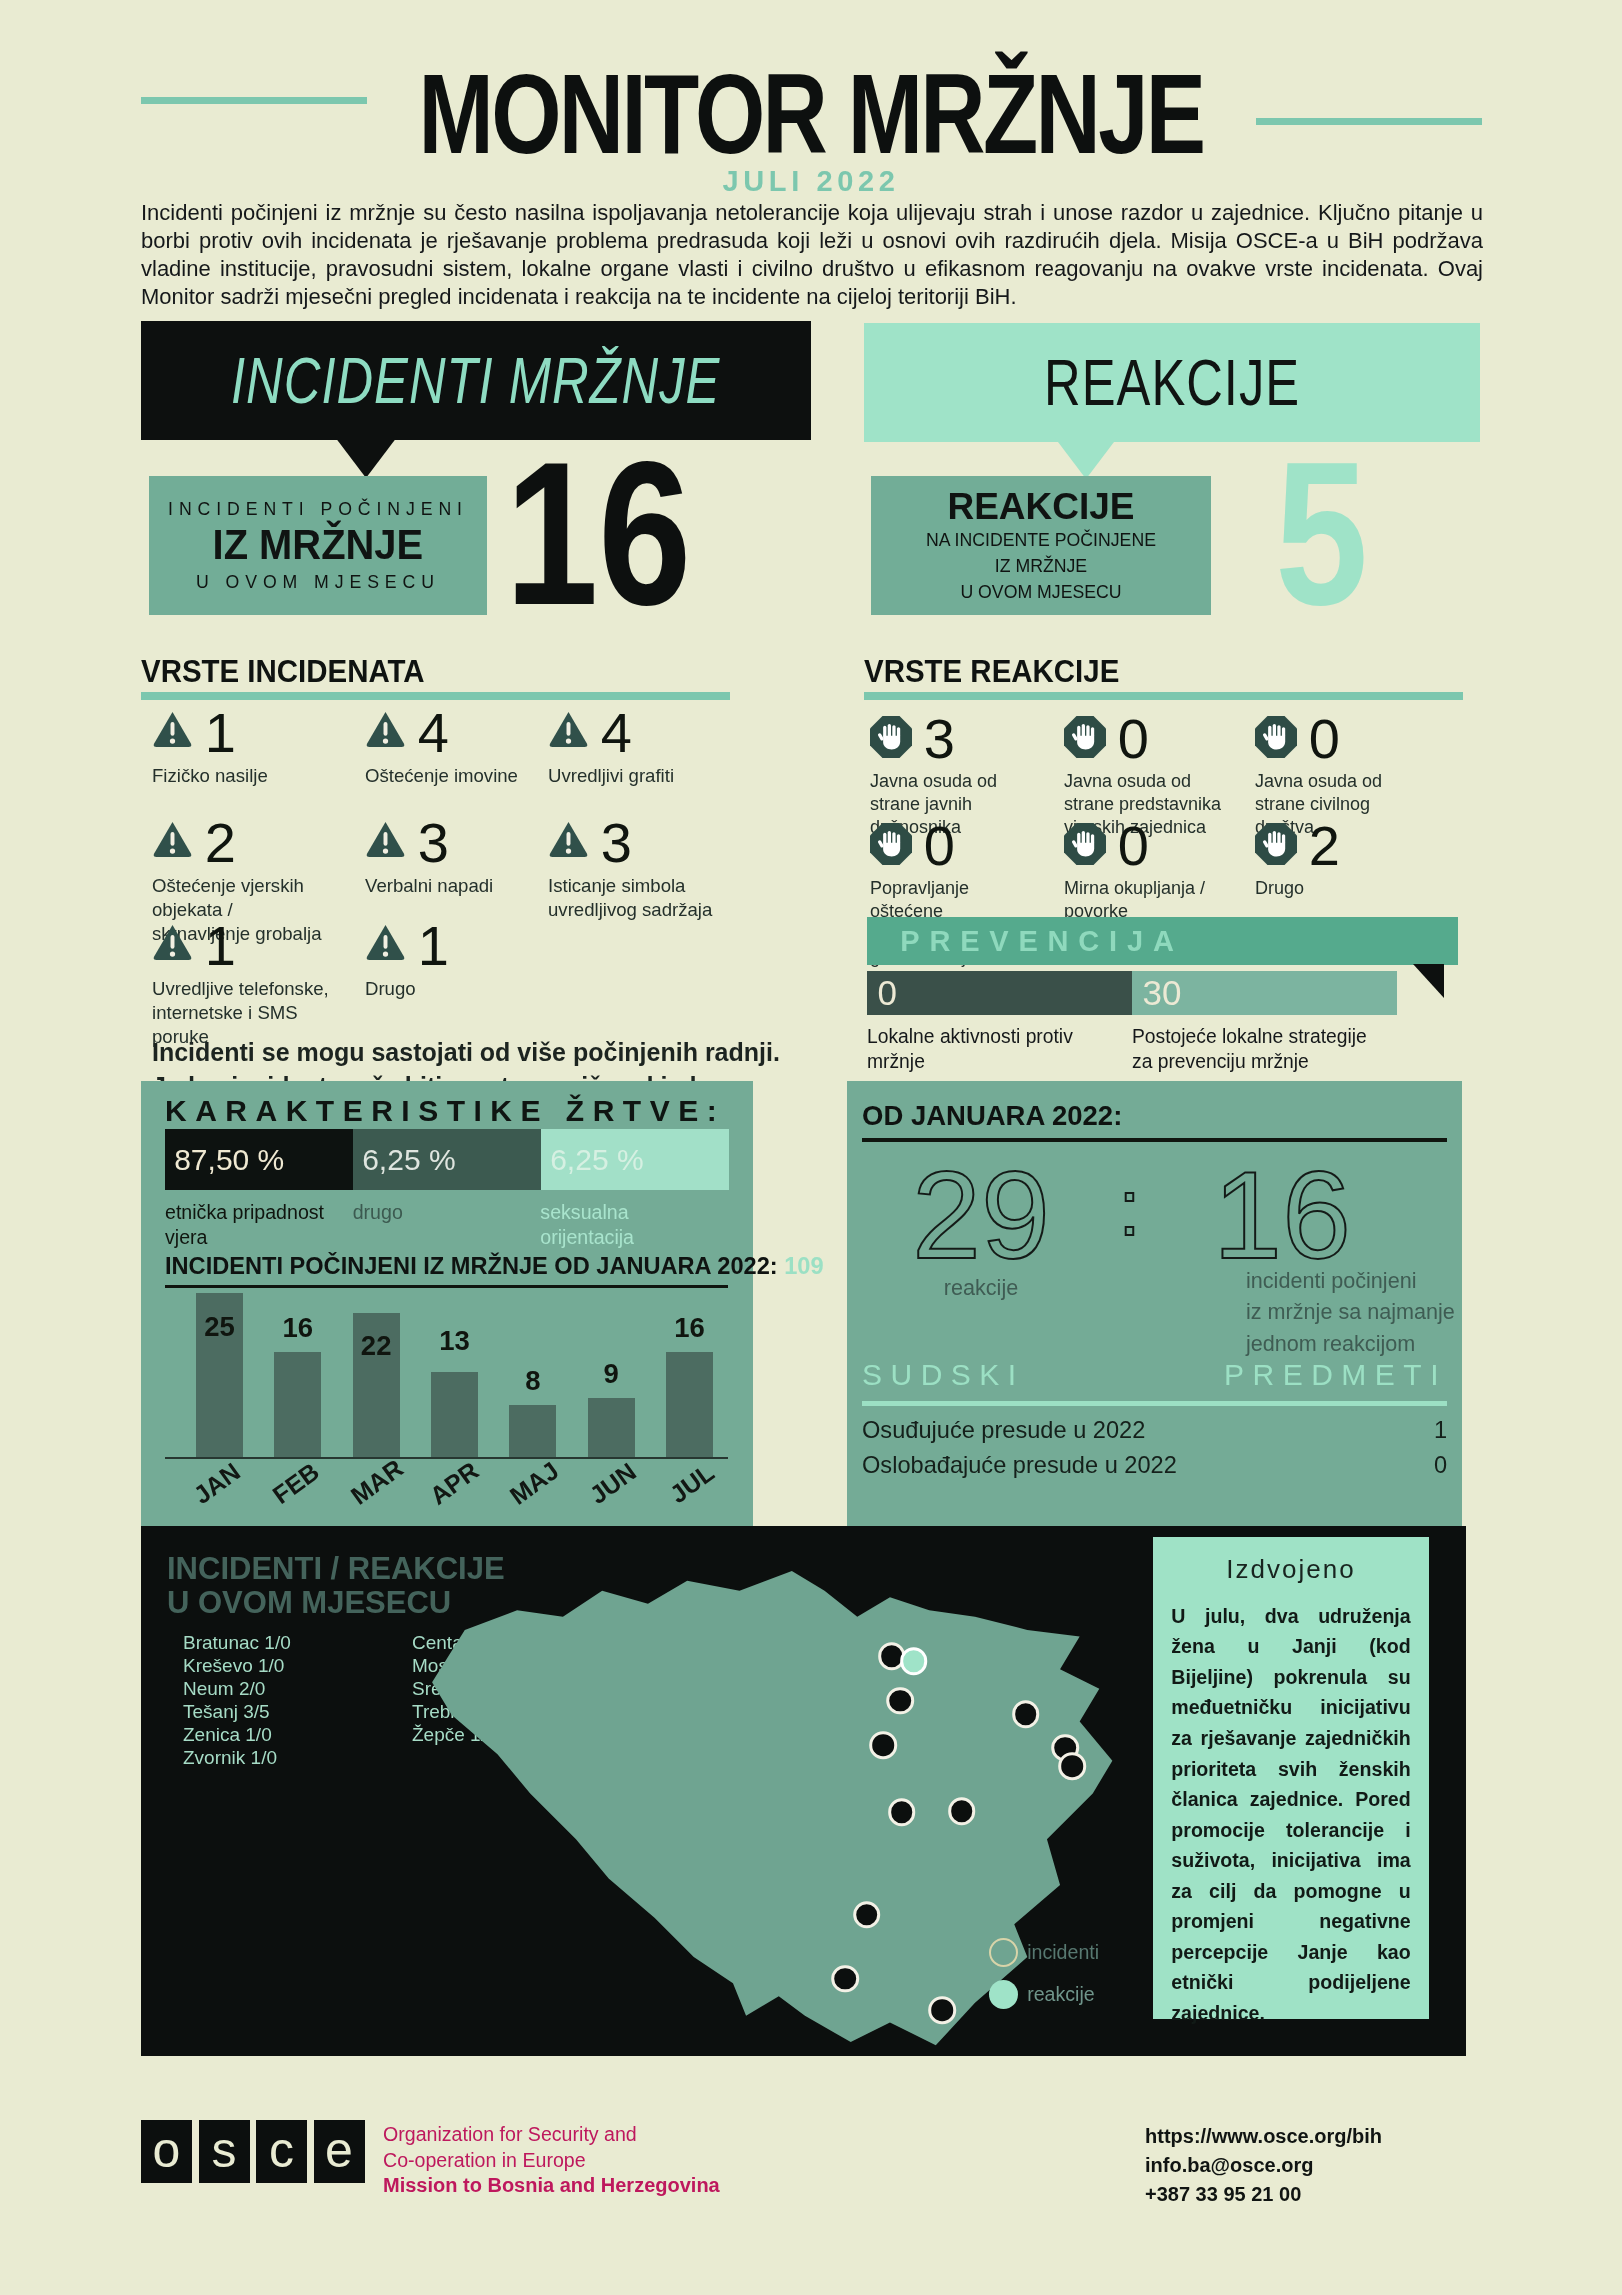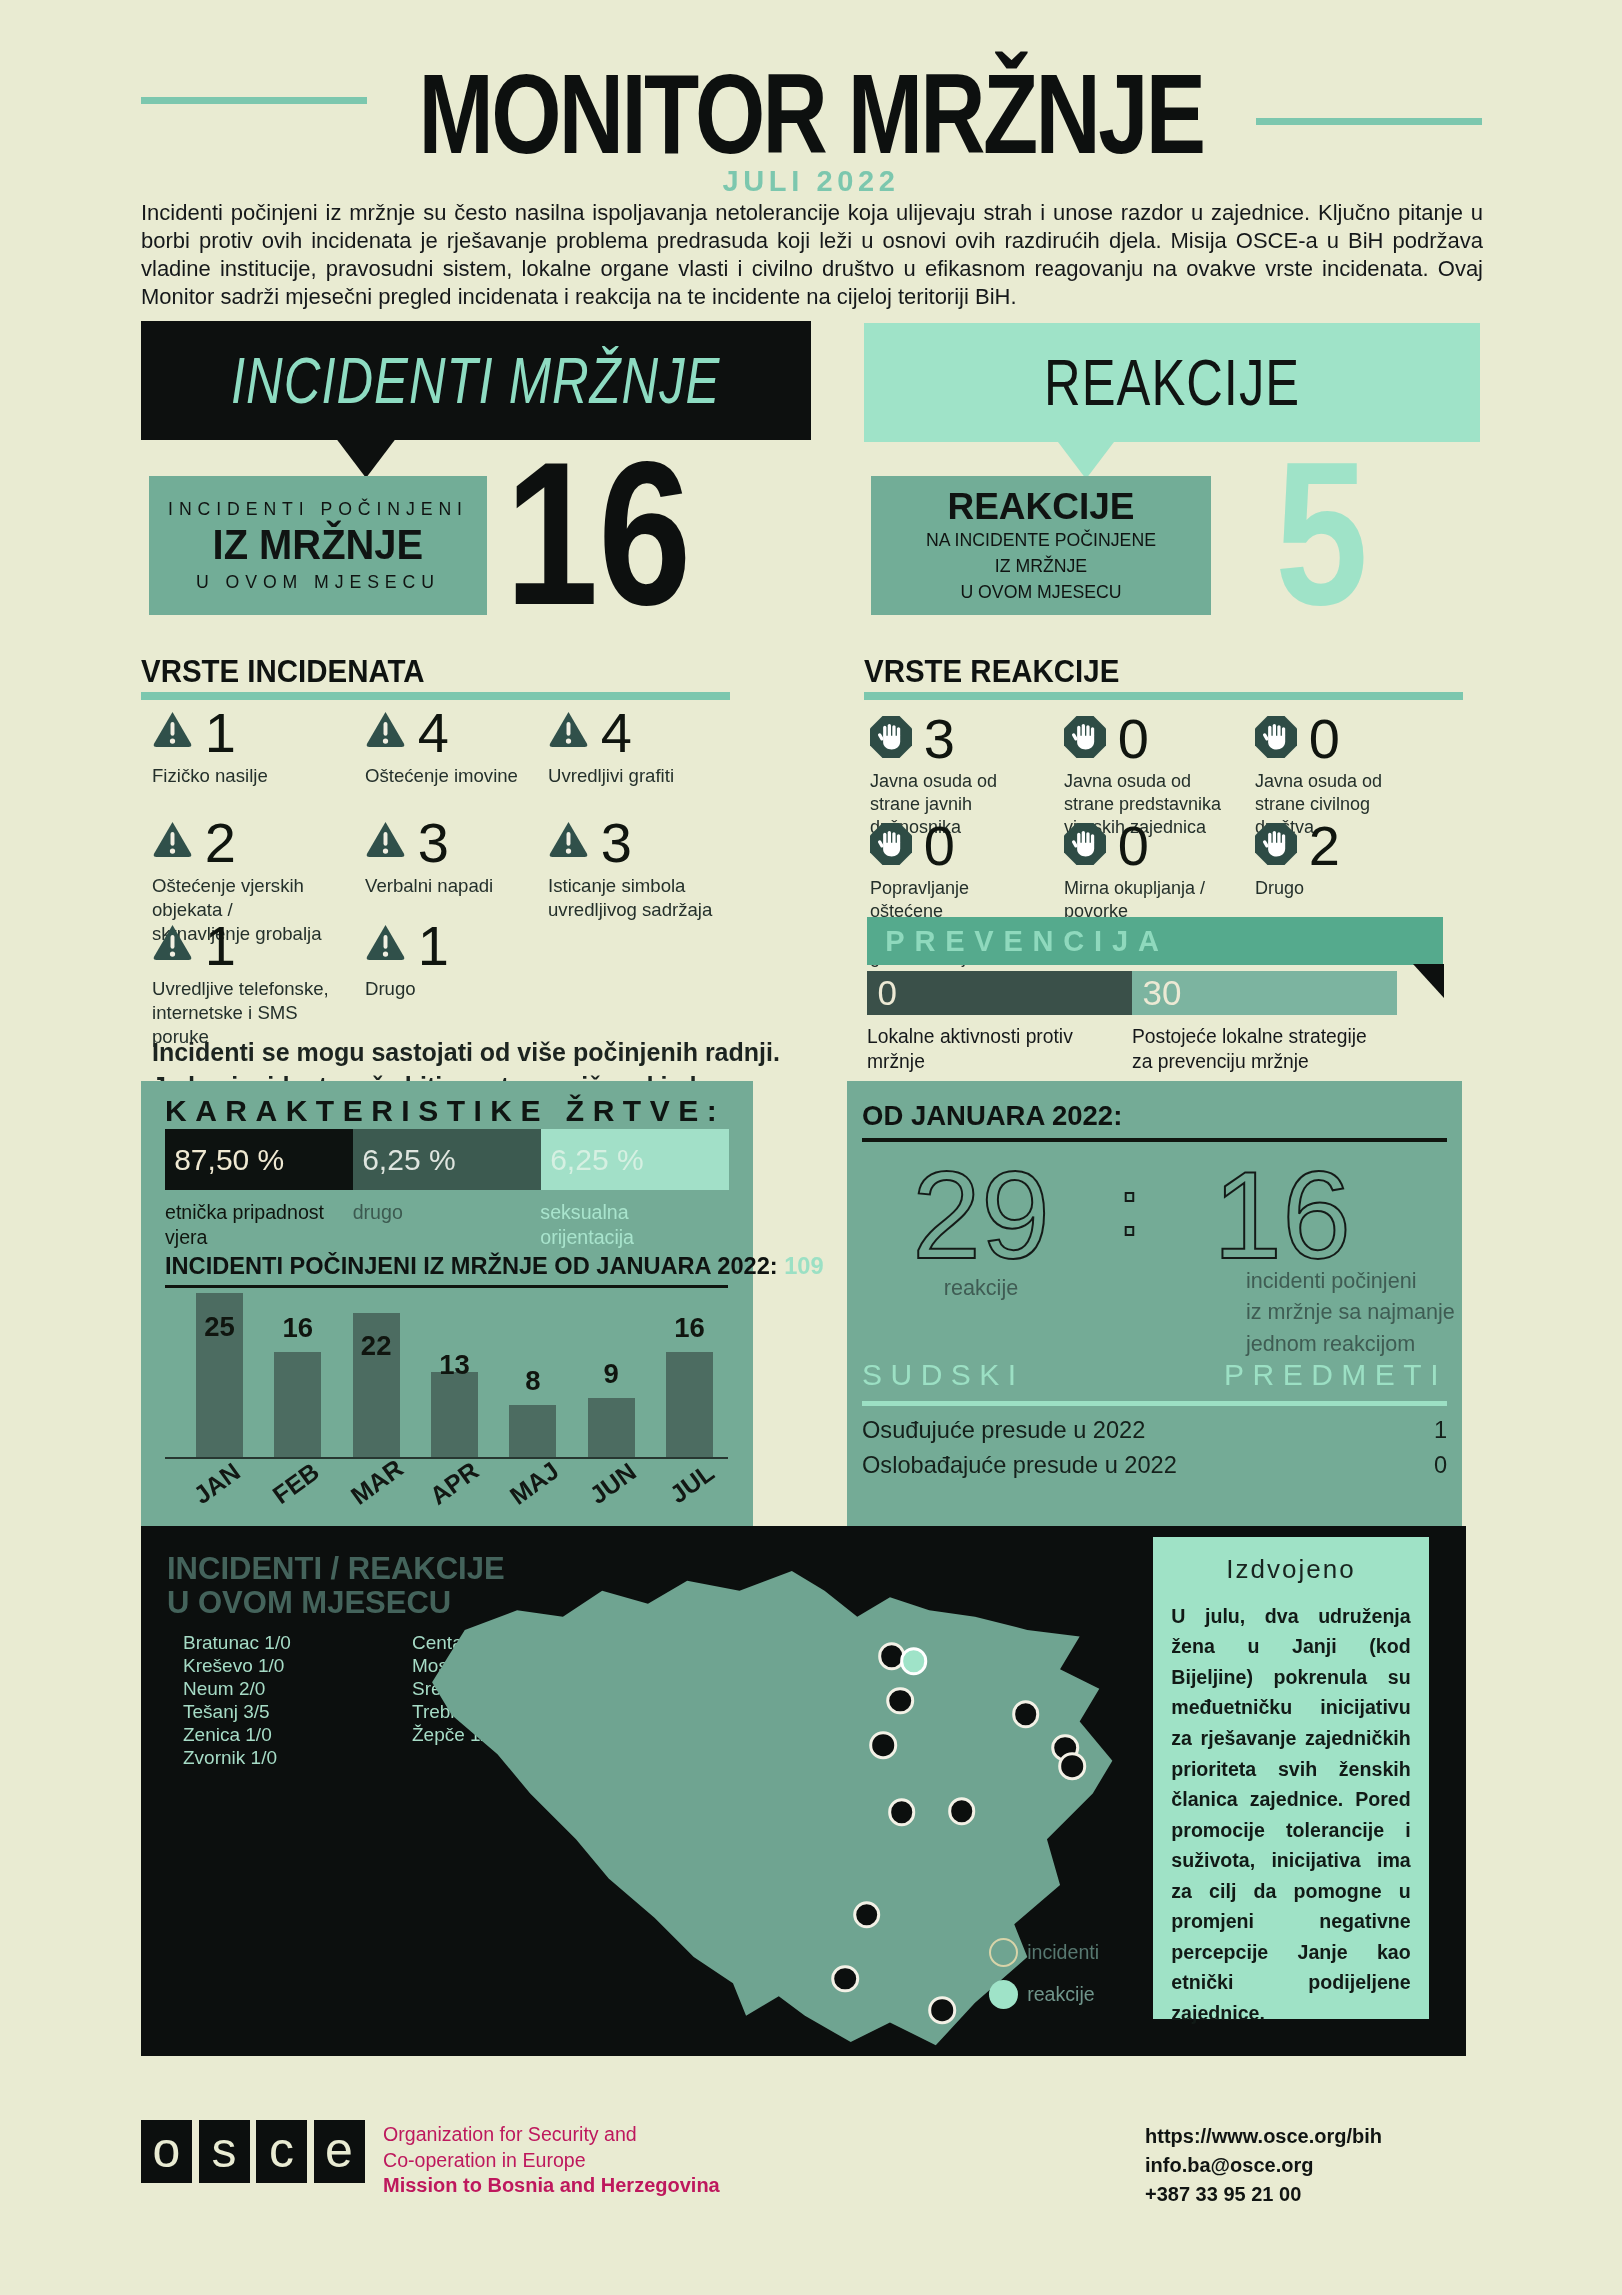--- a/index.html
+++ b/index.html
@@ -58,21 +58,21 @@
   .type-grid{display:grid;}
   #incident-grid{left:152px;top:710px;width:592px;grid-template-columns:213px 183px 196px;grid-template-rows:110px 103px auto;}
   #reaction-grid{left:870px;top:716px;width:612px;grid-template-columns:194px 191px auto;grid-template-rows:107px auto;}
   .type-head{display:flex;align-items:flex-start;gap:11.8px;}
   .type-count{font-size:56px;font-weight:400;line-height:.82;color:#10150f;}
   .type-label{margin-top:8.5px;font-size:18.6px;line-height:1.27;color:#24302b;max-width:178px;}
   #reaction-grid .type-label{font-size:18px;max-width:175px;}
   .note{left:152px;top:1036px;width:628px;font-size:25px;font-weight:700;line-height:1.35;color:#1c2420;}
 
   
-  .prev-banner{left:867px;top:917px;width:576px;height:48px;background:#55aa8d;display:flex;align-items:center;}
+  .prev-banner{left:867px;top:917px;width:576px;height:48px;background:#55aa8d;display:flex;align-items:center;padding-left:15px;}
   .prev-banner span{font-size:29px;font-weight:700;letter-spacing:9.8px;color:#8fd9bd;padding-left:18.3px;}
   .prev-fold{left:1413px;top:964px;width:31px;height:34px;background:#0d100f;clip-path:polygon(0 0,100% 0,100% 100%);}
   .prev-bar{height:44px;font-size:35px;color:#ece9d4;line-height:43px;padding-left:10.5px;box-sizing:border-box;}
   .prev-dark{left:867px;top:971px;width:265px;background:#3a5049;}
   .prev-light{left:1132px;top:971px;width:265px;background:#7cb4a0;}
   .prev-label{font-size:19.3px;line-height:1.3;color:#15181a;width:262px;}
 
   
   .panel{background:#74ab96;}
   .panel-left{left:141px;top:1081px;width:612px;height:445px;}
@@ -429,21 +429,21 @@
     <div class="cbar-col">
       <div class="cbar" style="height: 105px;"></div>
       <div class="cnum" style="bottom: 113px;">16</div>
     </div>
     <div class="cbar-col">
       <div class="cbar" style="height: 144px;"></div>
       <div class="cnum" style="bottom: 95px;">22</div>
     </div>
     <div class="cbar-col">
       <div class="cbar" style="height: 85px;"></div>
-      <div class="cnum" style="bottom: 76px; text-align: center;">13</div>
+      <div class="cnum" style="bottom: 100px; text-align: center;">13</div>
     </div>
     <div class="cbar-col">
       <div class="cbar" style="height: 52px;"></div>
       <div class="cnum" style="bottom: 60px;">8</div>
     </div>
     <div class="cbar-col">
       <div class="cbar" style="height: 59px;"></div>
       <div class="cnum" style="bottom: 67px;">9</div>
     </div>
     <div class="cbar-col">

